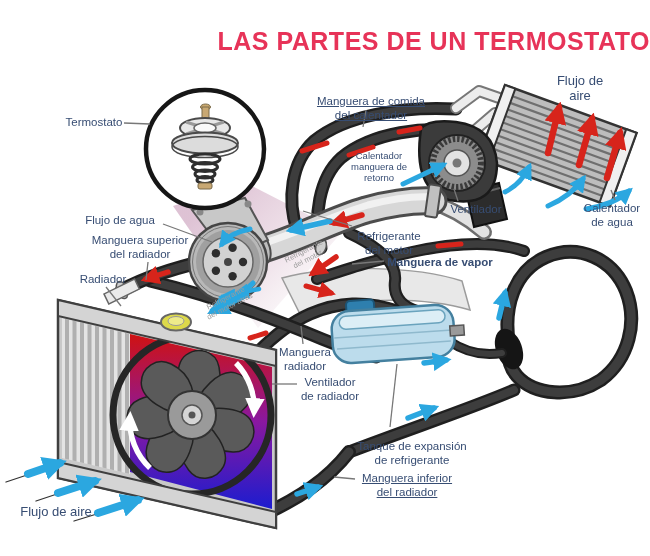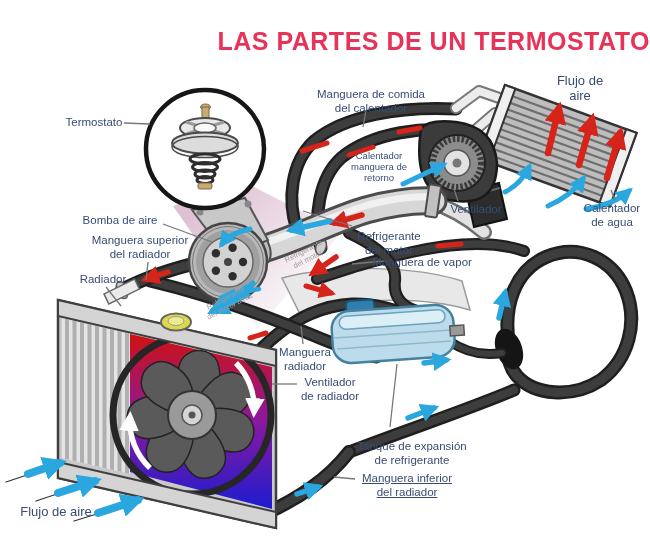--- a/index.html
+++ b/index.html
@@ -329,35 +329,35 @@
       <line x1="303" y1="344" x2="301" y2="326"></line>
       <line x1="297" y1="384" x2="272" y2="384"></line>
       <line x1="390" y1="427" x2="397" y2="364"></line>
       <line x1="355" y1="479" x2="334" y2="477"></line>
     </g>
   </svg>
 
   <div id="title">LAS PARTES DE UN TERMOSTATO</div>
 
   <div class="lbl" style="left:94px;top:116px;">Termostato</div>
-  <div class="lbl" style="left:371px;top:88px;">Manguera de comida
+  <div class="lbl" style="left:371px;top:95px;text-decoration:underline;">Manguera de comida
 del calentador</div>
   <div class="lbl big" style="left:580px;top:73px;">Flujo de aire</div>
   <div class="lbl small" style="left:379px;top:150px;">Calentador
 manguera de
 retorno</div>
   <div class="lbl" style="left:476px;top:203px;">Ventilador</div>
   <div class="lbl" style="left:612px;top:202px;">Calentador
 de agua</div>
-  <div class="lbl" style="left:120px;top:214px;">Bomba de aire</div>
+  <div class="lbl" style="left:120px;top:214px;">Flujo de agua</div>
   <div class="lbl" style="left:140px;top:234px;">Manguera superior
 del radiador</div>
   <div class="lbl" style="left:389px;top:230px;">Refrigerante
 del motor</div>
-  <div class="lbl" style="left:422px;top:256px;">Manguera de vapor</div>
+  <div class="lbl" style="left:440px;top:256px;font-weight:bold;">Manguera de vapor</div>
   <div class="lbl" style="left:103px;top:273px;">Radiador</div>
   <div class="lbl" style="left:305px;top:346px;">Manguera
 radiador</div>
   <div class="lbl" style="left:330px;top:376px;">Ventilador
 de radiador</div>
   <div class="lbl" style="left:412px;top:440px;">Tanque de expansión
 de refrigerante</div>
   <div class="lbl" style="left:407px;top:472px;text-decoration:underline;">Manguera inferior
 del radiador</div>
   <div class="lbl big" style="left:56px;top:504px;">Flujo de aire</div>

